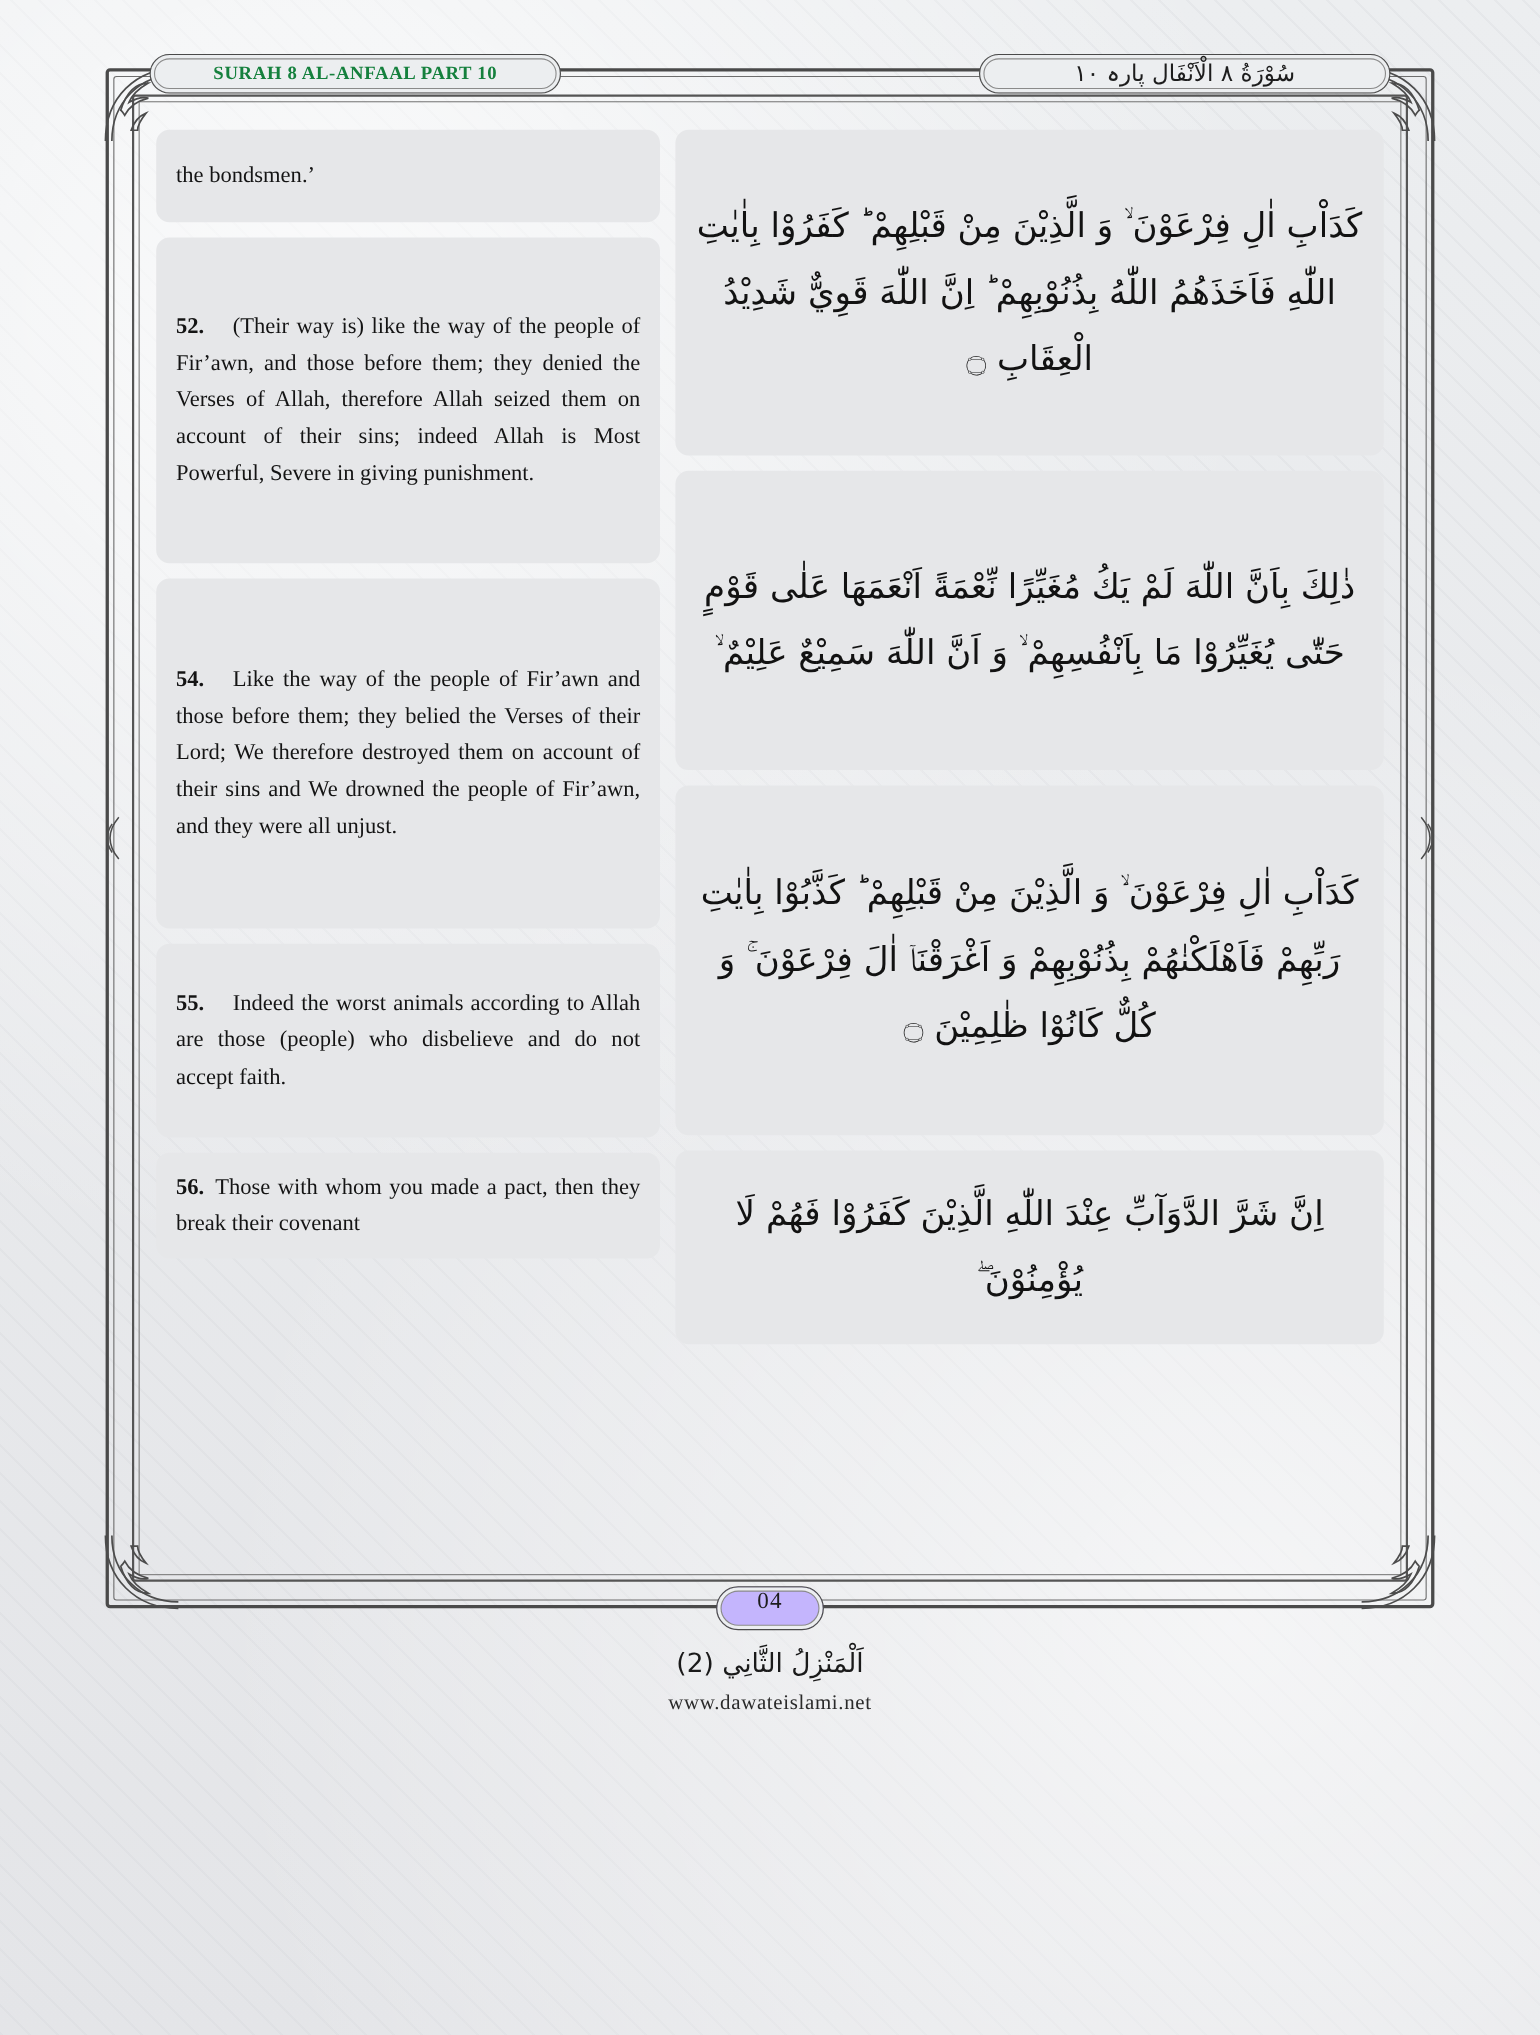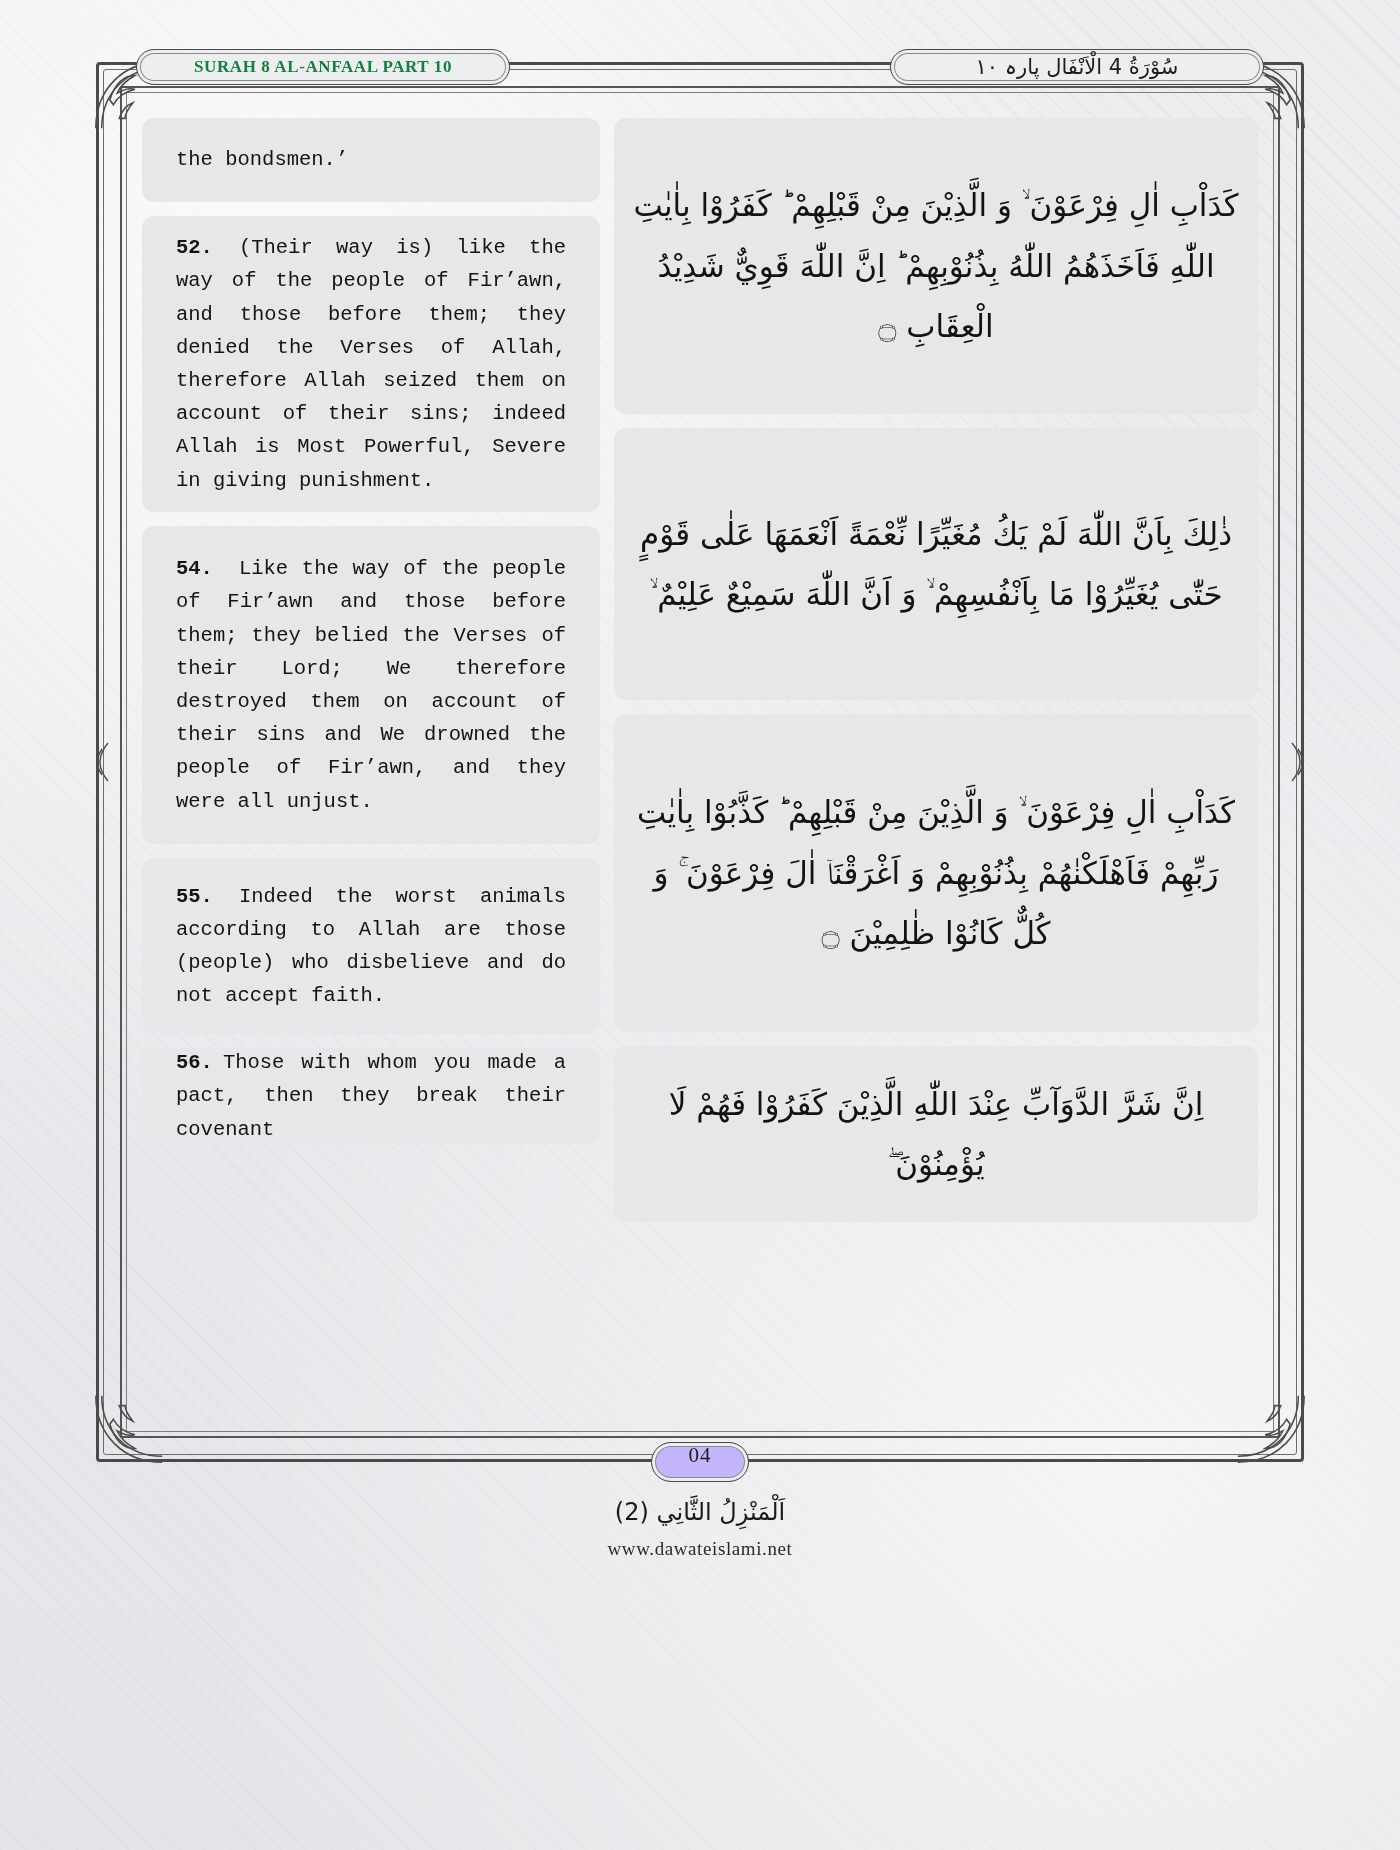--- a/index.html
+++ b/index.html
@@ -137,22 +137,22 @@
 
   .cell {
     background: #e6e7e9;
     border-radius: 12px;
     padding: 14px 18px;
     box-sizing: border-box;
     display: flex;
     align-items: center;
   }
   .cell-en p {
-    margin: 16px;
-    font-family: Liberation Mono, monospace;
+    margin: 0;
+    font-family: Liberation Serif, serif;
     font-size: 20.5px;
     line-height: 1.62;
     color: #141414;
     text-align: justify;
     text-justify: inter-word;
     width: 100%;
   }
   .vnum {
     font-weight: bold;
     margin-right: 26px;
@@ -299,21 +299,21 @@
           <path d="M14 10 q-9 13 0 26"></path>
     </g>
       </svg>
   </div>
 
   <div class="header-row">
     <div class="cartouche left">
       <span class="surah-title-en">SURAH 8 AL-ANFAAL PART 10</span>
     </div>
     <div class="cartouche right">
-      <span class="surah-title-ar">سُوْرَةُ 4 الْاَنْفَال پارہ ١٠</span>
+      <span class="surah-title-ar">سُوْرَةُ ٨ الْاَنْفَال پارہ ١٠</span>
     </div>
   </div>
 
   <div class="content">
 
     <div class="col-en">
       <div class="cell cell-en h1">
         <p><span>the bondsmen.’</span></p>
       </div>
       <div class="cell cell-en h2">

